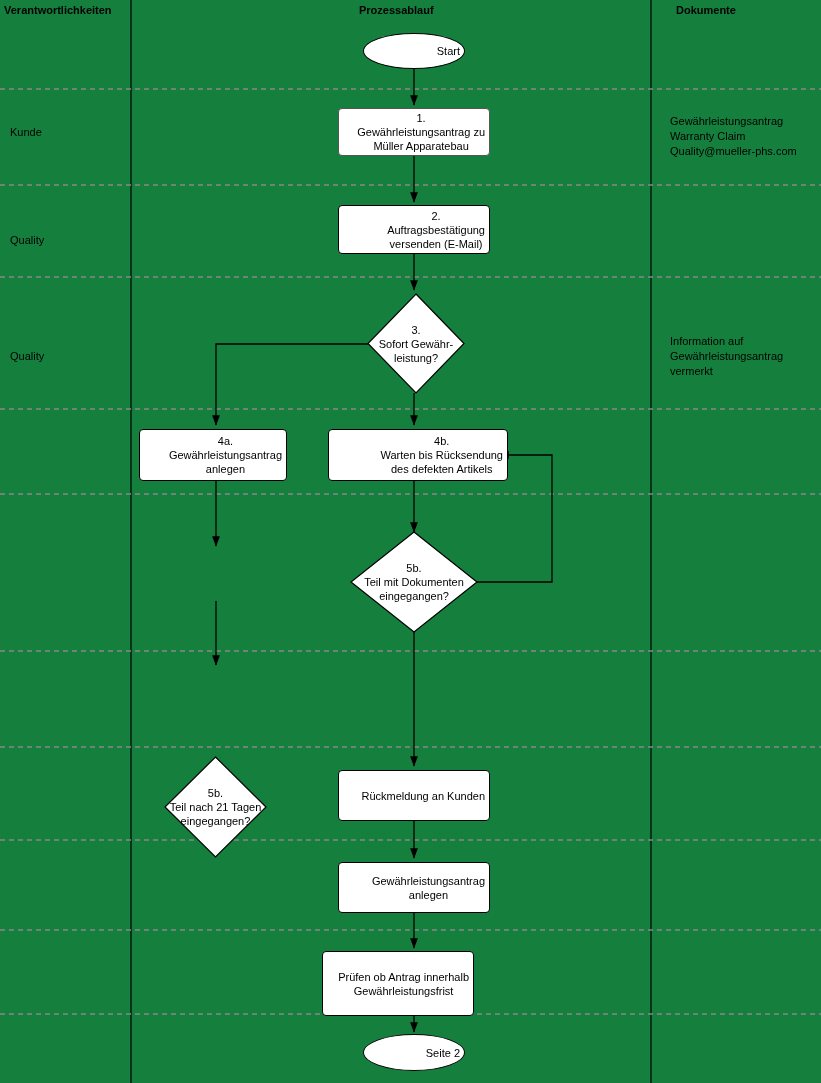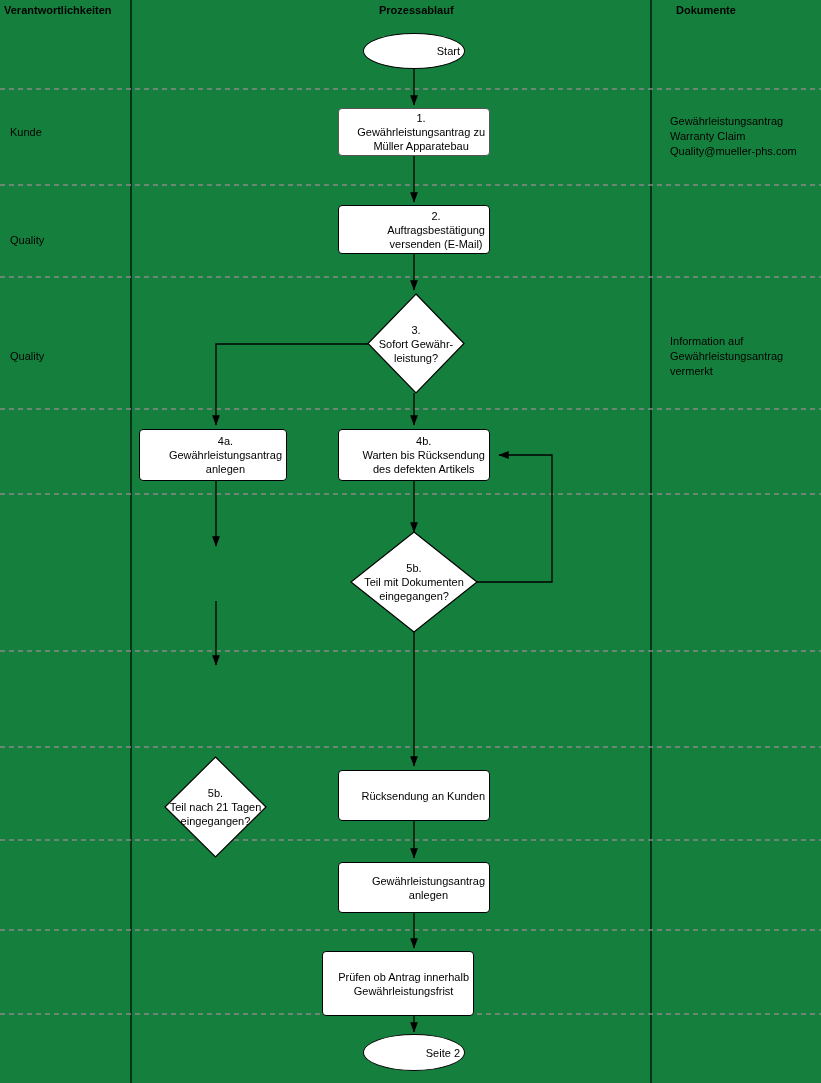--- a/index.html
+++ b/index.html
@@ -154,21 +154,21 @@
 
       <line x1="414" y1="821" x2="414" y2="858" marker-end="url(#arrow)"></line>
 
       <line x1="414" y1="913" x2="414" y2="948" marker-end="url(#arrow)"></line>
 
       <line x1="414" y1="1000" x2="414" y2="1032" marker-end="url(#arrow)"></line>
     </g>
   </svg>
 
   <div class="hdr" style="left:4px; top:4px;">Verantwortlichkeiten</div>
-  <div class="hdr" style="left:379px; top:4px;">Prozessablauf</div>
+  <div class="hdr" style="left:359px; top:4px;">Prozessablauf</div>
   <div class="hdr" style="left:676px; top:4px;">Dokumente</div>
 
   <div class="lane-label" style="left:10px; top:125px;">Kunde</div>
   <div class="lane-label" style="left:10px; top:233px;">Quality</div>
   <div class="lane-label" style="left:10px; top:349px;">Quality</div>
 
   <div class="doc-note" style="left:670px; top:114px; width:150px;">Gewährleistungsantrag
 Warranty Claim
 Quality@mueller-phs.com</div>
   <div class="doc-note" style="left:670px; top:334px; width:150px;">Information auf
@@ -199,21 +199,21 @@
 Sofort Gewähr-
 leistung?</span>
   </div>
 
   <div class="node process" style="left:139px; top:429px; width:148px; height:52px;">
     <span class="label">4a.
 Gewährleistungsantrag
 anlegen</span>
   </div>
 
-  <div class="node process" style="left:338px; top:429px; width:152px; height:52px;">
+  <div class="node process" style="left:328px; top:429px; width:180px; height:52px;">
     <span class="label">4b.
 Warten bis Rücksendung
 des defekten Artikels</span>
   </div>
 
 
   <div class="diamond-wrap" style="left:351px; top:532px; width:126px; height:100px;">
     <svg width="126" height="100" viewBox="0 0 126 100" xmlns="http://www.w3.org/2000/svg">
       <polygon points="63,0 126,50 63,100 0,50" fill="#ffffff" stroke="#000000" stroke-width="1.2"></polygon>
     </svg>
@@ -226,21 +226,21 @@
   <div class="diamond-wrap" style="left:165px; top:757px; width:101px; height:100px;">
     <svg width="101" height="100" viewBox="0 0 101 100" xmlns="http://www.w3.org/2000/svg">
       <polygon points="50.5,0 101,50 50.5,100 0,50" fill="#ffffff" stroke="#000000" stroke-width="1.2"></polygon>
     </svg>
     <span class="label">5b.
 Teil nach 21 Tagen
 eingegangen?</span>
   </div>
 
   <div class="node process" style="left:338px; top:770px; width:152px; height:51px;">
-    <span class="label">Rücksendung an Kunden</span>
+    <span class="label">Rückmeldung an Kunden</span>
   </div>
 
   <div class="node process" style="left:338px; top:862px; width:152px; height:51px;">
     <span class="label">Gewährleistungsantrag
 anlegen</span>
   </div>
 
   <div class="node process" style="left:322px; top:951px; width:152px; height:65px;">
     <span class="label">Prüfen ob Antrag innerhalb
 Gewährleistungsfrist</span>

